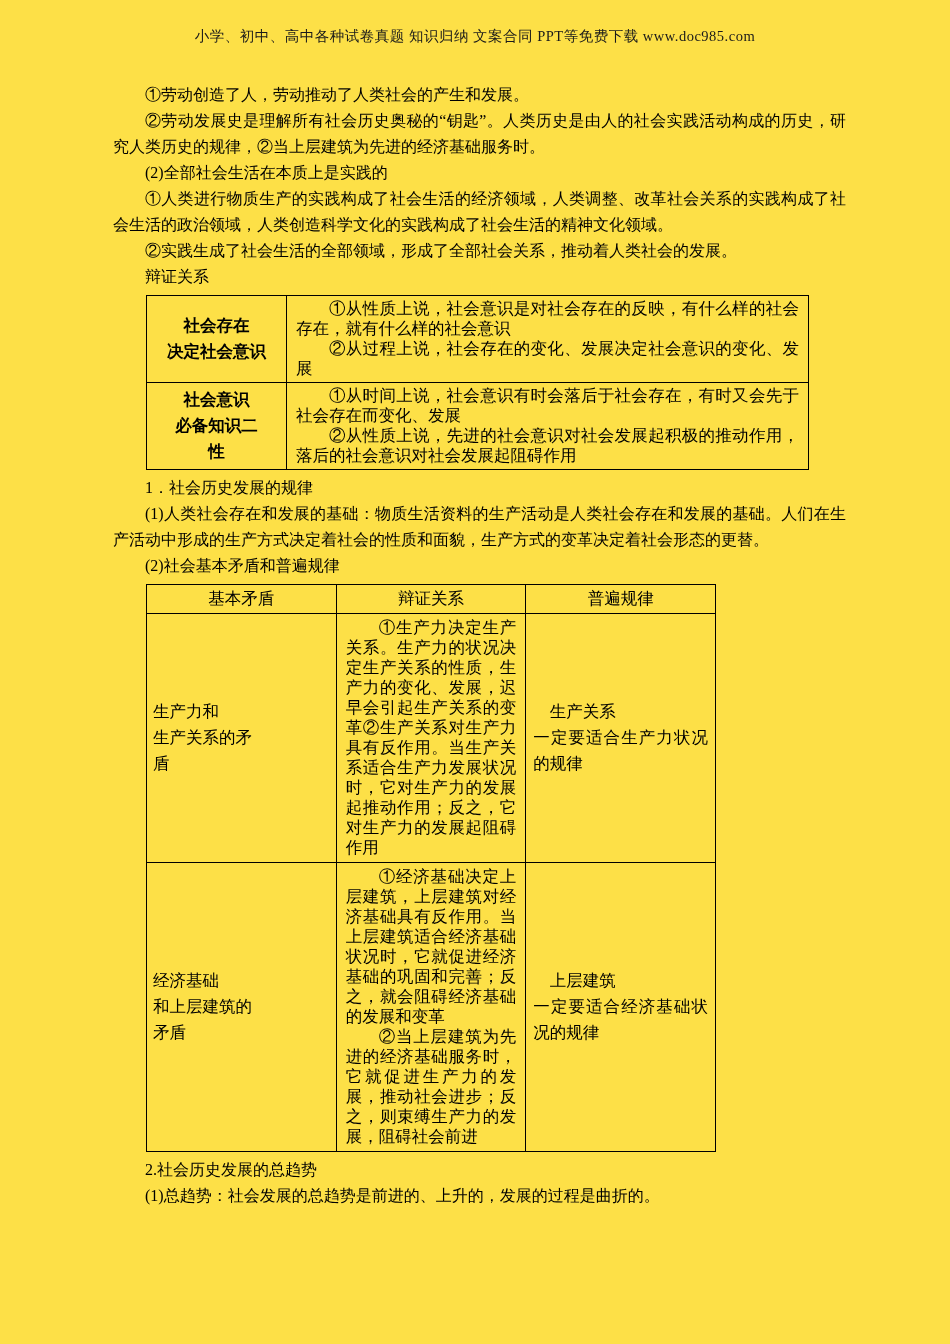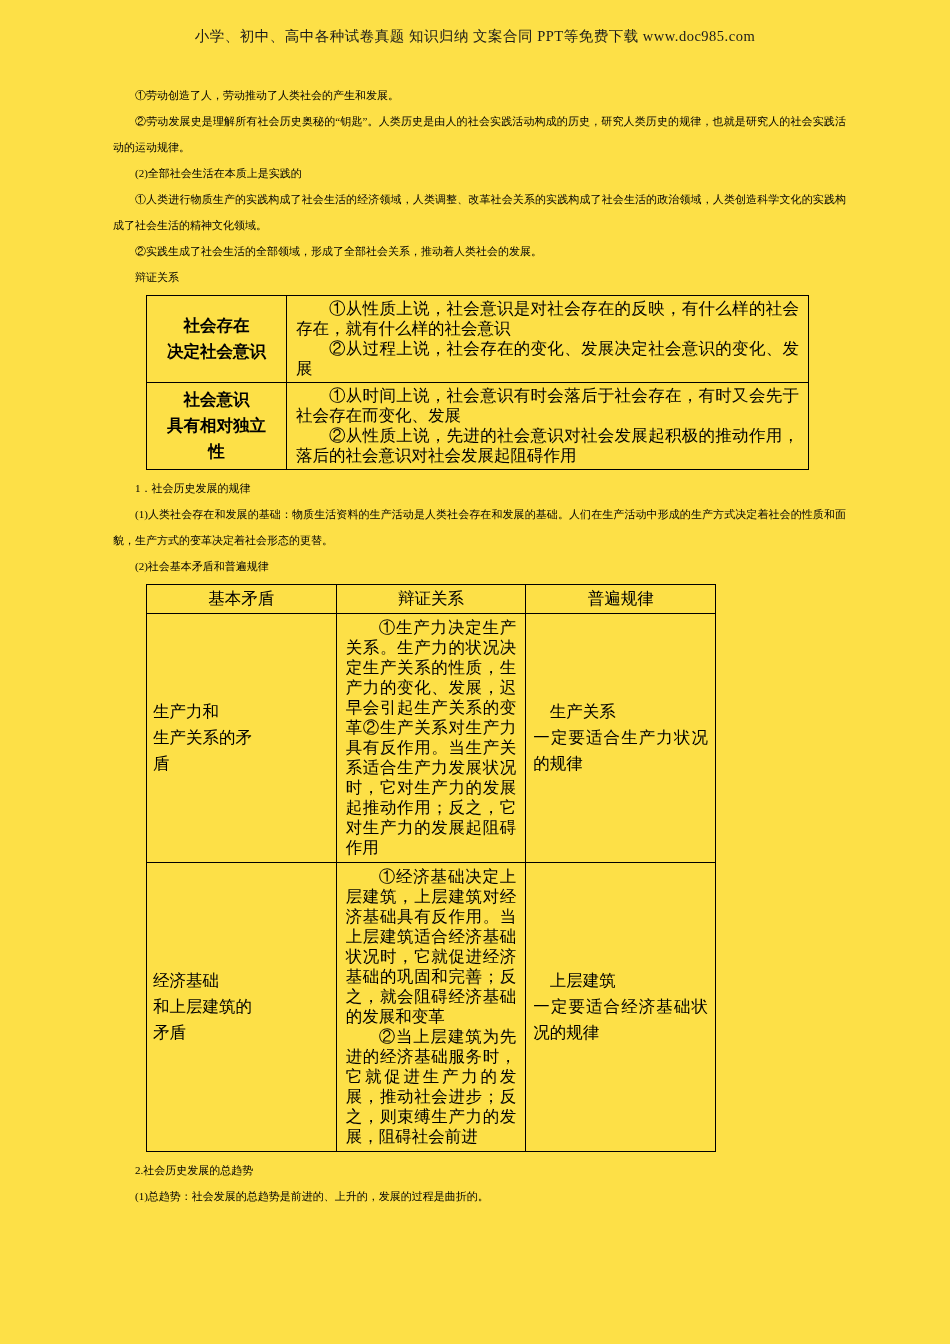--- a/index.html
+++ b/index.html
@@ -18,21 +18,21 @@
     text-align: center;
     font-size: 14.5px;
     color: #1a1a1a;
     letter-spacing: 0.5px;
   }
   .content {
     margin: 36px 104px 0 113px;
   }
   p.para {
     margin: 0;
-    font-size: 11px;
+    font-size: 16px;
     line-height: 26px;
     text-indent: 2em;
     text-align: justify;
   }
   p.para.bold { font-weight: bold; }
   .gap-after-table { margin-top: 18px; }
 
   table {
     border-collapse: collapse;
     margin: 5px 0 5px 33px;
@@ -82,39 +82,39 @@
 </head>
 <body>
 
 <div class="page">
 
   <div class="site-header">小学、初中、高中各种试卷真题 知识归纳 文案合同 PPT等免费下载  www.doc985.com</div>
 
   <div class="content">
 
     <p class="para">①劳动创造了人，劳动推动了人类社会的产生和发展。</p>
-    <p class="para">②劳动发展史是理解所有社会历史奥秘的“钥匙”。人类历史是由人的社会实践活动构成的历史，研究人类历史的规律，也就是研究人的社会实践活动的运动规律。</p>
+    <p class="para">②劳动发展史是理解所有社会历史奥秘的“钥匙”。人类历史是由人的社会实践活动构成的历史，研究人类历史的规律，②当上层建筑为先进的经济基础服务时。</p>
     <p class="para">(2)全部社会生活在本质上是实践的</p>
     <p class="para">①人类进行物质生产的实践构成了社会生活的经济领域，人类调整、改革社会关系的实践构成了社会生活的政治领域，人类创造科学文化的实践构成了社会生活的精神文化领域。</p>
     <p class="para">②实践生成了社会生活的全部领域，形成了全部社会关系，推动着人类社会的发展。</p>
     <p class="para">辩证关系</p>
 
     <table class="t1">
       <tbody>
           <tr>
         <td class="c-label">社会存在
 决定社会意识</td>
         <td class="c-body">
           <p>①从性质上说，社会意识是对社会存在的反映，有什么样的社会存在，就有什么样的社会意识</p>
           <p>②从过程上说，社会存在的变化、发展决定社会意识的变化、发展</p>
         </td>
       </tr>
       <tr>
         <td class="c-label">社会意识
-具有相对独立
+必备知识二
 性</td>
         <td class="c-body">
           <p>①从时间上说，社会意识有时会落后于社会存在，有时又会先于社会存在而变化、发展</p>
           <p>②从性质上说，先进的社会意识对社会发展起积极的推动作用，落后的社会意识对社会发展起阻碍作用</p>
         </td>
       </tr>
     </tbody>
       </table>
 
     <p class="para">1．社会历史发展的规律</p>

